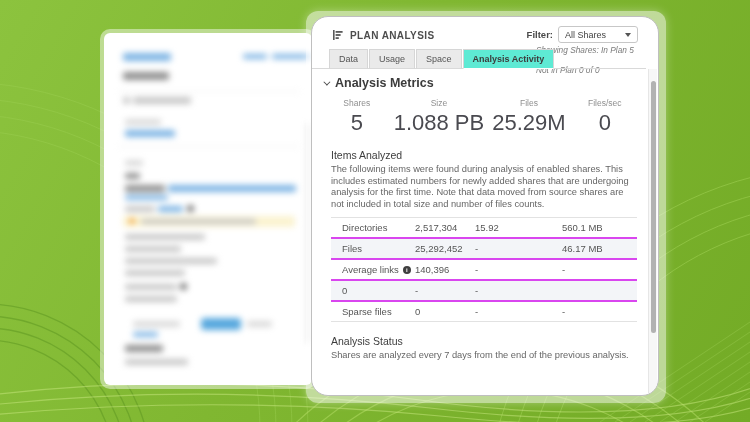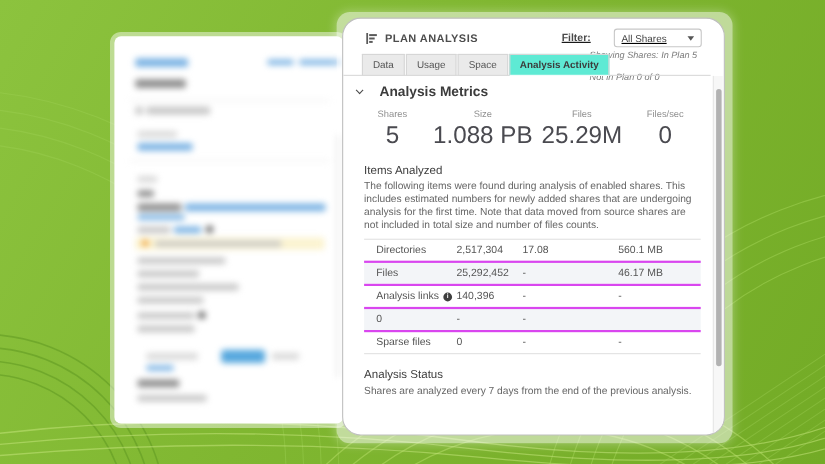--- a/index.html
+++ b/index.html
@@ -31,42 +31,42 @@
   
   .panel { position:absolute; left:306px; top:11px; width:360px; height:392px;
            background:rgba(255,255,255,.52); border-radius:12px; padding:5px; z-index:2;
            box-shadow:0 0 10px rgba(255,255,255,.35); }
   .panel-inner { position:relative; width:348px; height:380px; background:#fff;
            border:1px solid #bfbfbf; border-radius:17px; overflow:hidden; }
 
   .hdr-title { position:absolute; top:12px; left:20px; display:flex; align-items:center; gap:6px; }
   .hdr-title .ttl { font-size:10px; font-weight:bold; letter-spacing:.4px; color:#4d4d4d; }
 
-  .filter-row { position:absolute; top:9px; right:20px; display:flex; align-items:center; gap:21px;text-decoration:underline; }
+  .filter-row { position:absolute; top:9px; right:20px; display:flex; align-items:center; gap:5px; }
   .filter-label { font-size:9.5px; font-weight:bold; color:#4a4a4a; }
   .dropdown { width:80px; height:17px; border:1px solid #c7c7c7; border-radius:3px; background:#fff;
               display:flex; align-items:center; justify-content:space-between; padding:0 6px; cursor:pointer; }
   .dropdown .val { font-size:9px; color:#444; }
   .caret { width:0; height:0; border-left:3.5px solid transparent; border-right:3.5px solid transparent;
            border-top:4px solid #555; }
   .showing-note { position:absolute; top:29px; right:20px; width:102px; font-size:8.3px; font-style:italic;
                   color:#7b7b7b; line-height:9.8px; text-align:left; }
 
   .tabs { position:absolute; top:33px; left:0; right:12px; height:19px; display:flex; align-items:flex-end;
           padding-left:17px; border-bottom:1px solid #d9d9d9; }
   .tab { font-size:9px; color:#555; background:#eaeaea; border:1px solid #d6d6d6; border-bottom:none;
          padding:4px 9px 4px 9px; margin-right:1px; margin-bottom:-1px; border-bottom:1px solid #d9d9d9;
          cursor:pointer; white-space:nowrap; }
   .tab.active { background:#5eead4; font-weight:bold; color:#3c3c3c; border-bottom:1px solid #fff; }
 
   .content { position:absolute; top:52px; left:0; right:10px; bottom:0; overflow:hidden; }
 
   .chev { display:inline-block; width:5px; height:5px; border-right:1.6px solid #4a4a4a;
           border-bottom:1.6px solid #4a4a4a; transform:rotate(45deg) translateY(-2px); }
-  .sec-head { display:flex; align-items:center; gap:17px; margin:7px 0 0 11px; cursor:pointer; }
+  .sec-head { display:flex; align-items:center; gap:7px; margin:7px 0 0 11px; cursor:pointer; }
   .sec-head .txt { font-size:12.5px; font-weight:bold; color:#3c3c3c; }
 
   .metrics { display:flex; margin:8px 10px 0 10px; }
   .metric { text-align:center; }
   .metric:nth-child(1){ width:22%; } .metric:nth-child(2){ width:30%; }
   .metric:nth-child(3){ width:27%; } .metric:nth-child(4){ width:21%; }
   .metric .lab { font-size:8.5px; color:#8f8f8f;text-align:center; }
   .metric .valu { font-size:22px; color:#4a4a50; margin-top:2px; }
 
   .sub-head { font-size:10.5px; font-weight:normal; color:#3d3d3d; margin:13px 0 0 19px; }
@@ -234,32 +234,32 @@
         </div>
       </div>
 
       <div class="sub-head">Items Analyzed</div>
       <div class="desc">The following items were found during analysis of enabled shares. This includes estimated numbers for newly added shares that are undergoing analysis for the first time. Note that data moved from source shares are not included in total size and number of files counts.</div>
 
       <div class="tbl tbl1">
         <div class="trow">
           <div class="cell">Directories</div>
           <div class="cell">2,517,304</div>
-          <div class="cell">17.08</div>
+          <div class="cell">15.92</div>
           <div class="cell">560.1 MB</div>
         </div>
         <div class="trow shade">
           <div class="cell">Files</div>
           <div class="cell">25,292,452</div>
           <div class="cell">-</div>
           <div class="cell">46.17 MB</div>
         </div>
         <div class="trow">
           <div class="cell">
-              <span>Analysis links</span>
+              <span>Average links</span>
               <span class="info-ic">i</span>
             </div>
           <div class="cell">140,396</div>
           <div class="cell">-</div>
           <div class="cell">-</div>
         </div>
         <div class="trow shade">
           <div class="cell">0</div>
           <div class="cell">-</div>
           <div class="cell">-</div>

